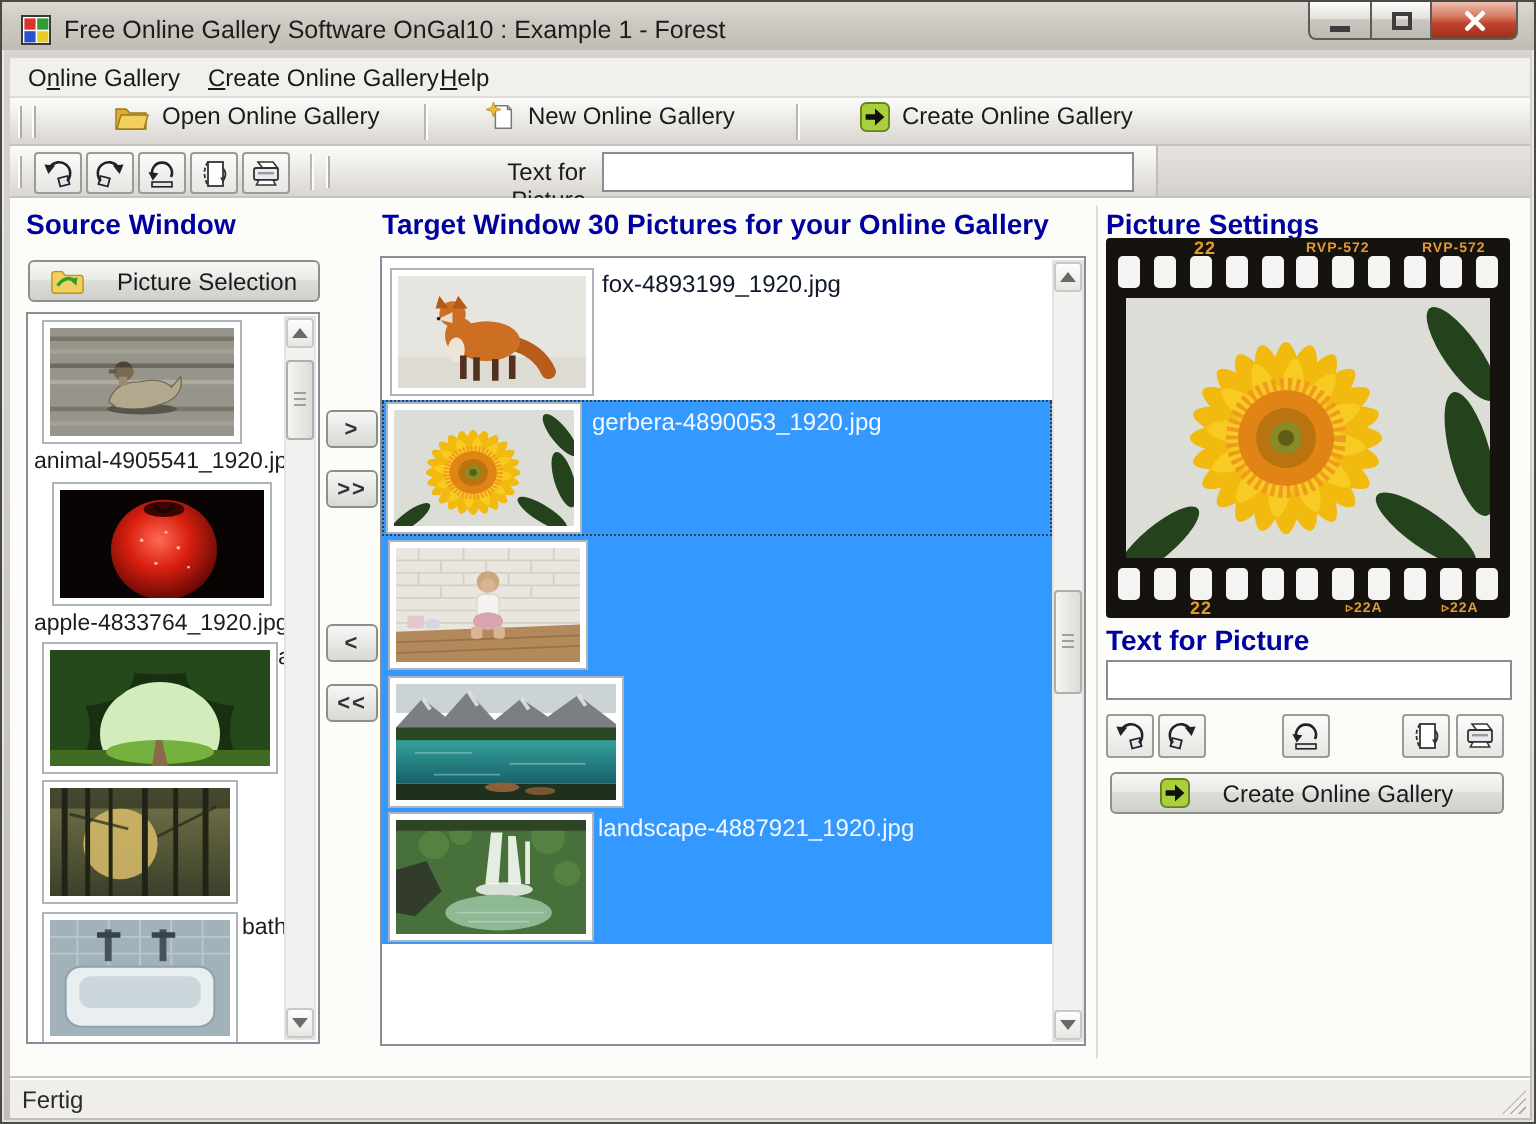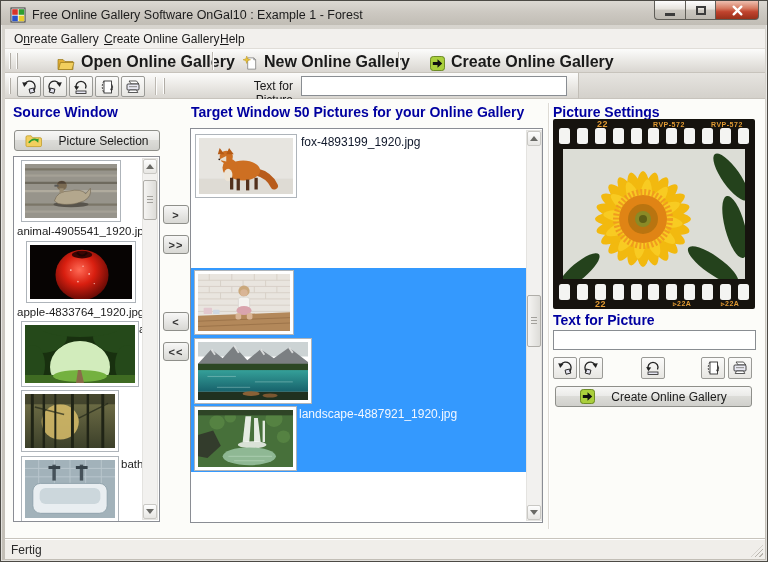--- a/index.html
+++ b/index.html
@@ -26,22 +26,22 @@
   .u{text-decoration:underline;}
   
   .toolbar1{position:absolute;left:4px;top:48px;width:760px;height:24px;
     background:linear-gradient(#fcfcfb,#e9e7e3 55%,#d9d6d1);border-bottom:1px solid #c7c3bc;}
   .toolbar2{position:absolute;left:4px;top:72px;width:573px;height:26px;
     background:linear-gradient(#fcfcfb,#e9e7e3 55%,#d9d6d1);border-bottom:1px solid #c7c3bc;}
   .toolbar2-rest{position:absolute;left:577px;top:72px;width:187px;height:26px;
     background:linear-gradient(#e6e4e0,#d4d1cb);border-left:1px solid #c2beb7;border-bottom:1px solid #c7c3bc;}
   .grip{position:absolute;height:16px;width:0;border-left:1px solid #fdfdfc;border-right:1px solid #b1ada6;}
   .vsep{position:absolute;height:18px;width:0;border-left:1px solid #bcb8b1;border-right:1px solid #fdfdfc;}
-  .tb-btn{position:absolute;top:2px;height:20px;display:flex;align-items:flex-end;gap:6px;padding:0 10px;
-    font-size:16px;color:#1a1a1a;cursor:default;font-weight:bold;}
+  .tb-btn{position:absolute;top:2px;height:20px;display:flex;align-items:flex-start;gap:6px;padding:0 10px;
+    font-size:12px;color:#1a1a1a;cursor:default;}
   .ti{width:18px;height:15px;}
   .mini-btn{position:absolute;width:24px;height:21px;border:1px solid #9a9a96;border-radius:2px;
     background:linear-gradient(#fbfbfa,#e7e6e2);display:flex;align-items:center;justify-content:center;}
   .mi{width:16px;height:16px;}
   .tfp-label{position:absolute;font-size:12px;color:#1a1a1a;text-align:right;}
   .tfp-input{position:absolute;border:1px solid #898d92;background:#fff;height:20px;font-size:12px;padding:0 4px;outline:none;}
   
   .main{position:absolute;left:4px;top:98px;width:760px;height:440px;background:#fcfcf9;}
   .ptitle{position:absolute;font-size:14px;font-weight:bold;color:var(--c-heading-navy,#0000a0);white-space:nowrap;}
   .btn{position:absolute;display:flex;align-items:center;justify-content:center;gap:16px;
@@ -368,21 +368,21 @@
         </div>
       <div class="wbtn close">
           <svg width="11" height="11" viewBox="0 0 10 10">
             <use href="#ic-close-x"></use>
           </svg>
         </div>
     </div>
   </div>
 
   <div class="menubar">
-    <span class="menu-item" style="left:9px"><span>O</span><span class="u">n</span><span>reate Gallery</span></span>
+    <span class="menu-item" style="left:9px"><span>O</span><span class="u">n</span><span>line Gallery</span></span>
     <span class="menu-item" style="left:99px"><span></span><span class="u">C</span><span>reate Online Gallery</span></span>
     <span class="menu-item" style="left:215px"><span></span><span class="u">H</span><span>elp</span></span>
   </div>
 
   <div class="toolbar1">
     <span class="grip" style="left:4px;top:4px"></span>
     <span class="grip" style="left:11px;top:4px"></span>
     <div class="tb-btn" style="left:42px">
       <svg class="ti" viewBox="0 0 18 14">
           <use href="#ic-folder-open"></use>
@@ -496,29 +496,37 @@
     <div class="xfer" style="left:158px;top:136px">
         <span>&gt;&gt;</span>
       </div>
     <div class="xfer" style="left:158px;top:213px">
         <span>&lt;</span>
       </div>
     <div class="xfer" style="left:158px;top:243px">
         <span>&lt;&lt;</span>
       </div>
 
-    <span class="ptitle" style="left:186px;top:5px">Target Window 50 Pictures for your Online Gallery</span>
+    <span class="ptitle" style="left:186px;top:5px">Target Window 30 Pictures for your Online Gallery</span>
     <div class="tlist">
       <div class="trow" style="top:3px;height:68px">
         <div class="tframe" style="left:4px;top:2px;width:102px;height:64px">
           <svg viewBox="0 0 100 62" preserveAspectRatio="none">
               <use href="#im-fox"></use>
             </svg>
         </div>
         <span class="fn dark" style="left:110px;top:3px">fox-4893199_1920.jpg</span>
+      </div>
+      <div class="trow sel focus" style="top:71px;height:68px">
+        <div class="tframe" style="left:2px;top:1px;width:98px;height:66px">
+          <svg viewBox="0 0 182 130" preserveAspectRatio="none">
+              <use href="#im-gerbera"></use>
+            </svg>
+        </div>
+        <span class="fn" style="left:105px;top:4px">gerbera-4890053_1920.jpg</span>
       </div>
       <div class="trow sel" style="top:139px;height:68px">
         <div class="tframe" style="left:3px;top:2px;width:100px;height:65px">
           <svg viewBox="0 0 98 64" preserveAspectRatio="none">
               <use href="#im-influ"></use>
             </svg>
         </div>
       </div>
       <div class="trow sel" style="top:207px;height:68px">
         <div class="tframe" style="left:3px;top:2px;width:118px;height:66px">

